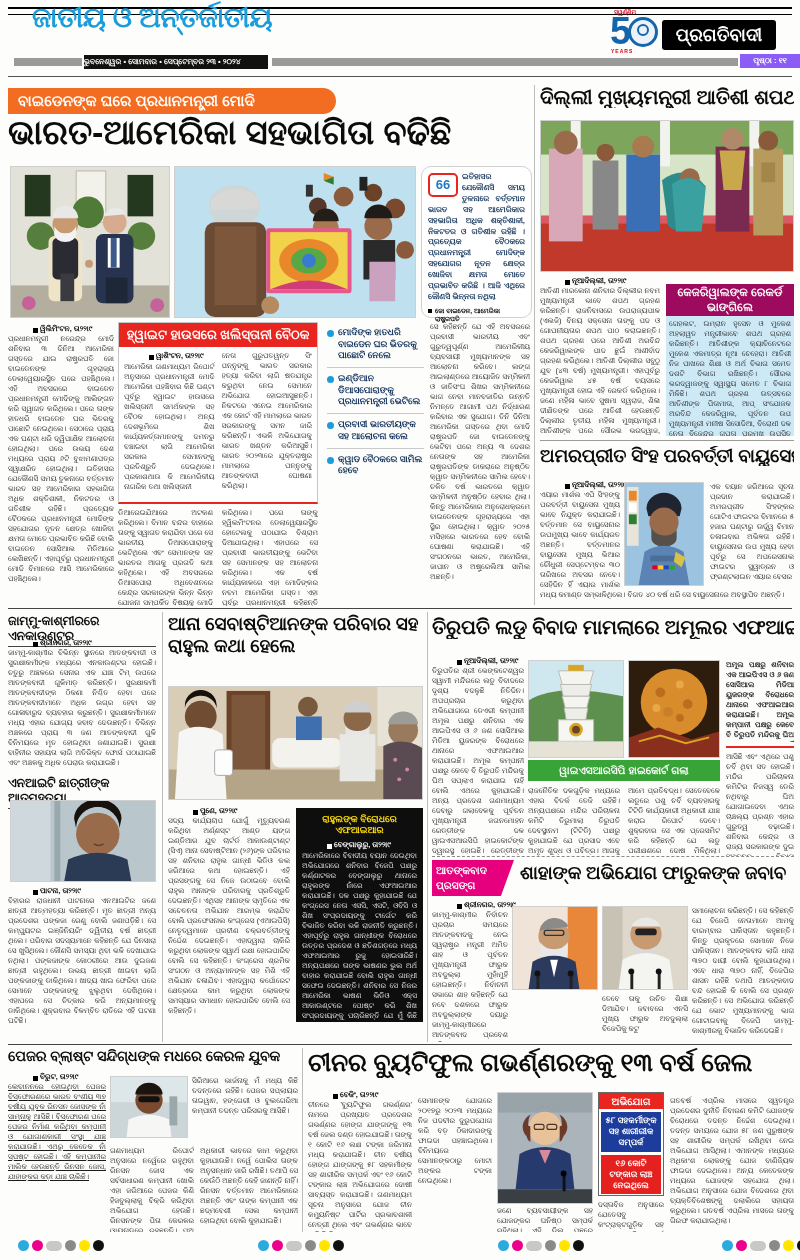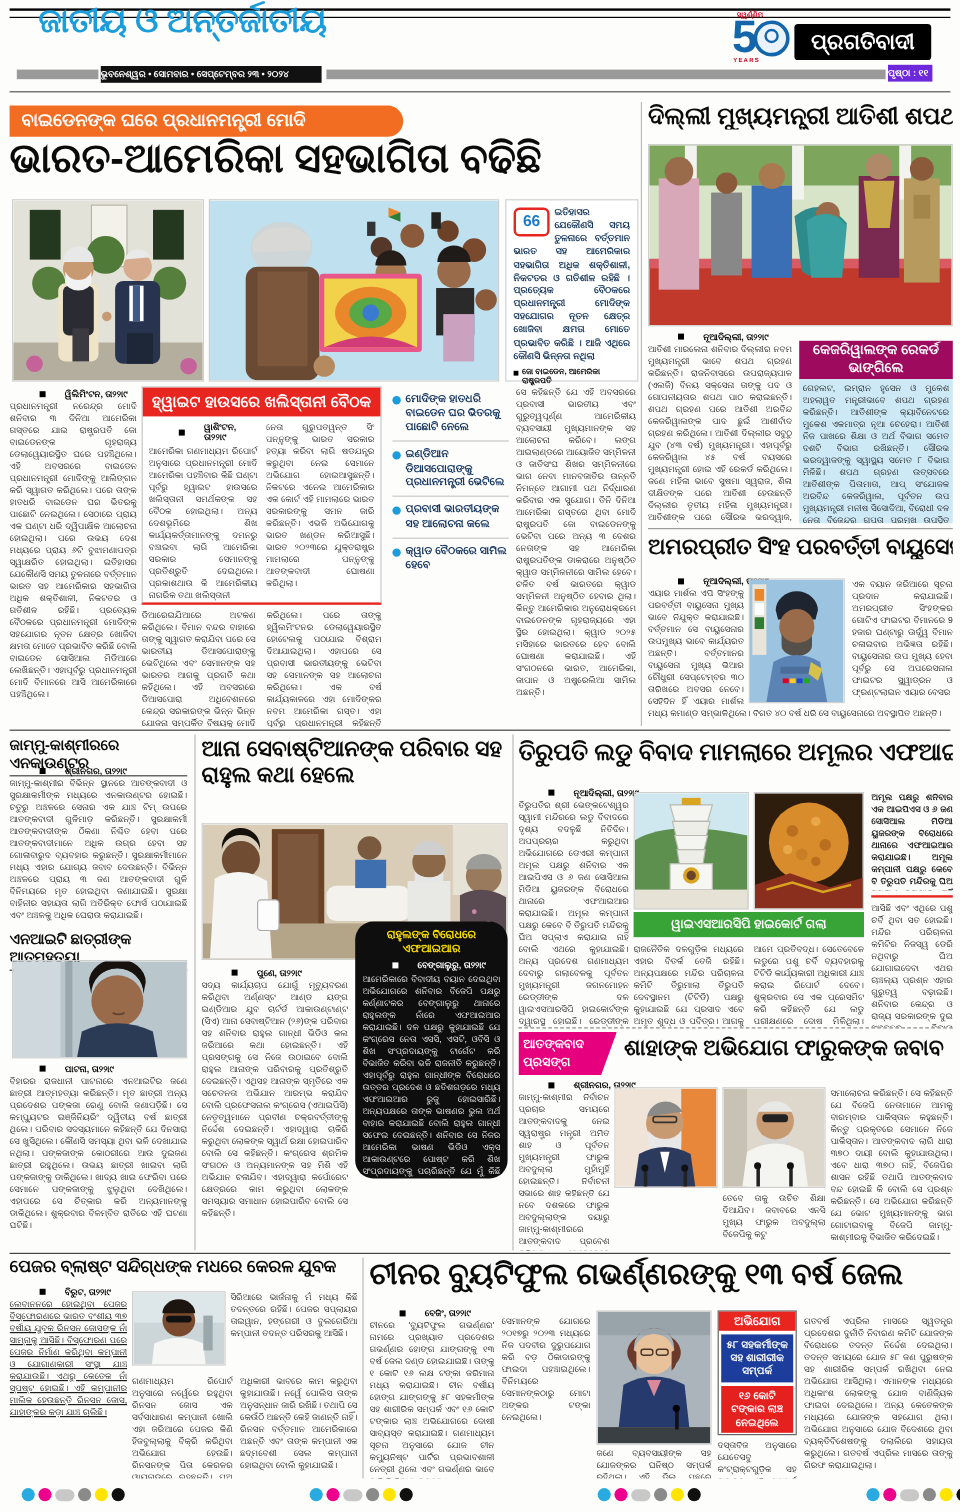--- a/index.html
+++ b/index.html
@@ -1,34 +1,34 @@
 <!DOCTYPE html>
 <html><head>
 <meta charset="utf-8">
 <style>
   html,body{margin:0;padding:0;background:#888;}
   #page{position:relative;width:800px;height:1260px;background:#fdfdfb;margin:0 auto;
         font-family:"Liberation Sans","DejaVu Sans",sans-serif;overflow:hidden;}
   .abs{position:absolute;}
   .hl{font-weight:bold;color:#0b0b0b;letter-spacing:-0.2px;}
   .bt{font-size:7.3px;line-height:1.37;text-align:justify;color:#1c1c1c;}
-  .byl{display:flex;align-items:center;gap:16px;font-size:7.4px;font-weight:bold;color:#000;padding-left:25px;}
+  .byl{display:flex;align-items:flex-end;gap:2px;font-size:7.4px;font-weight:bold;color:#000;padding-left:25px;}
   .byl .sq{width:5px;height:5px;background:#000;flex:0 0 auto;}
   .vr{position:absolute;width:1px;background:#bcbcbc;}
   .hrule{position:absolute;height:1px;background:#9a9a9a;}
   .photo{position:absolute;overflow:hidden;border:1px solid #cfcfcf;box-sizing:border-box;}
   .photo svg{display:block;width:100%;height:100%;}
   .kicker{background:#f26d21;color:#fff;font-weight:bold;font-size:15px;line-height:26px;
           padding-left:10px;border-radius:0 13px 13px 0;}
   .redbar{background:#e8251f;color:#fff;font-weight:bold;text-align:center;}
   .bullet-item{display:flex;gap:4px;padding:5px 0;border-bottom:1px solid #c9c9c9;}
   .bullet-item:last-child{border-bottom:none;}
   .bullet-dot{width:7px;height:7px;border-radius:50%;background:#1b9cdb;margin-top:3px;flex:0 0 auto;}
   .bullet-txt{font-size:9px;font-weight:bold;color:#13335f;line-height:1.3;text-align:left;}
-  .quotebox{border:1px solid #d2d2d2;border-radius:0;background:#fff;padding:5px 6px;box-sizing:border-box;}
+  .quotebox{border:1px solid #d2d2d2;border-radius:10px;background:#fff;padding:5px 6px;box-sizing:border-box;}
   .qtext{font-size:7.8px;font-weight:bold;color:#14365c;line-height:1.4;text-align:justify;}
   .qattr{display:flex;gap:3px;font-size:6.6px;font-weight:bold;color:#000;margin-top:4px;}
   .qattr .sq{width:4px;height:4px;background:#000;margin-top:2px;}
   .blackbox{background:#0e0e0e;color:#fff;padding:6px;box-sizing:border-box;}
   .blackbox .ttl{color:#ffe000;font-size:9.3px;font-weight:bold;text-align:center;margin-bottom:4px;}
   .blackbox .byl{color:#fff;}
   .blackbox .byl .sq{background:#fff;}
   .blackbox .bt{color:#f2f2f2;}
   .greenbar{background:#38a437;color:#fff;font-weight:bold;font-size:10.5px;text-align:center;line-height:21px;}
   .regmarks{position:absolute;display:flex;gap:3px;align-items:center;}
@@ -51,21 +51,21 @@
   <div class="abs" style="left:272px;top:58px;width:466px;height:8px;background:#9a9a9a;"></div>
   <div class="abs" style="left:614px;top:9px;font-size:6px;color:#d0021b;font-weight:bold;">ସ୍ୱର୍ଣ୍ଣିମ</div>
   <div class="abs" style="left:610px;top:12px;font-size:38px;font-weight:bold;color:#1565ab;line-height:1;">5</div>
   <div class="abs" style="left:611px;top:48px;font-size:5px;color:#d0021b;font-weight:bold;letter-spacing:1px;">YEARS</div>
   <div class="abs" style="left:628px;top:17px;width:30px;height:30px;border:3px solid #1565ab;border-radius:50%;background:#eaf3fb;box-sizing:border-box;">
     <div style="width:12px;height:12px;border:2px solid #1565ab;border-radius:50%;margin:4px auto;box-sizing:border-box;"></div>
   </div>
   <div class="abs" style="left:662px;top:20px;width:114px;height:30px;background:#000;border-radius:3px;color:#fff;text-align:center;">
     <span style="font-size:18px;font-weight:bold;line-height:30px;">ପ୍ରଗତିବାଦୀ</span>
   </div>
-  <div class="abs" style="left:740px;top:54px;width:37px;height:14px;background:#6d28d9;color:#fff;font-size:7.8px;font-weight:bold;line-height:14px;">
+  <div class="abs" style="left:740px;top:54px;width:60px;height:14px;background:#8b5cf6;color:#fff;font-size:7.8px;font-weight:bold;text-align:center;line-height:14px;">
     <span>ପୃଷ୍ଠା : ୧୧</span>
   </div>
   <div class="hrule" style="left:8px;top:76px;width:784px;background:#555;"></div>
 
   <div class="abs kicker" style="left:8px;top:88px;width:318px;height:26px;">
     <span>ବାଇଡେନଙ୍କ ଘରେ ପ୍ରଧାନମନ୍ତ୍ରୀ ମୋଦି</span>
   </div>
   <div class="abs hl" style="left:8px;top:114px;width:524px;font-size:34px;line-height:1.1;white-space:nowrap;overflow:hidden;">ଭାରତ-ଆମେରିକା ସହଭାଗିତା ବଢିଛି</div>
 
   <div class="photo" style="left:10px;top:166px;width:160px;height:152px;">
@@ -245,21 +245,21 @@
       <path d="M27 46 a15 13 0 0 0 26 2 l0 8 a13 9 0 0 1 -26 0 z" fill="#55504a"></path>
       <path d="M20 70 q20 -12 40 0 l6 34 l-52 0 z" fill="#5b84b5"></path>
       <rect x="26" y="74" width="28" height="6" fill="#4a6e99"></rect>
       <rect x="28" y="84" width="5" height="4" fill="#d02"></rect>
         <rect x="34" y="84" width="5" height="4" fill="#fc2"></rect>
         <rect x="40" y="84" width="5" height="4" fill="#24c"></rect>
         <rect x="46" y="84" width="5" height="4" fill="#2a2"></rect>
       <path d="M52 70 l10 6 l-4 10 l-8 -6 z" fill="#d8c14a"></path>
     </svg>
   </div>
-  <div class="abs bt" style="left:710px;top:482px;width:84px;height:106px;overflow:hidden;">ଏକ ବୟାନ ଜରିଆରେ ସୂଚନା ପ୍ରଦାନ କରାଯାଇଛି। ଅମରପ୍ରୀତ ସିଂହଙ୍କର ଗୋଟିଏ ଫାଇଟର ବିମାନରେ 9 ହଜାର ଘଣ୍ଟାରୁ ଊର୍ଦ୍ଧ୍ୱ ବିମାନ ଚଳାଇବାର ଅଭିଜ୍ଞତା ରହିଛି। ବାୟୁସେନାର ଉପ ମୁଖ୍ୟ ହେବା ପୂର୍ବରୁ ସେ ଅପରେସନାଲ ଫାଇଟର ସ୍କ୍ୱାଡ୍ରନ ଓ ଫ୍ରଣ୍ଟଲାଇନ ଏୟାର ବେସର</div>
+  <div class="abs bt" style="left:710px;top:482px;width:84px;height:106px;overflow:hidden;">ଏକ ବୟାନ ଜରିଆରେ ସୂଚନା ପ୍ରଦାନ କରାଯାଇଛି। ଅମରପ୍ରୀତ ସିଂହଙ୍କର ଗୋଟିଏ ଫାଇଟର ବିମାନରେ ୫ ହଜାର ଘଣ୍ଟାରୁ ଊର୍ଦ୍ଧ୍ୱ ବିମାନ ଚଳାଇବାର ଅଭିଜ୍ଞତା ରହିଛି। ବାୟୁସେନାର ଉପ ମୁଖ୍ୟ ହେବା ପୂର୍ବରୁ ସେ ଅପରେସନାଲ ଫାଇଟର ସ୍କ୍ୱାଡ୍ରନ ଓ ଫ୍ରଣ୍ଟଲାଇନ ଏୟାର ବେସର</div>
   <div class="abs bt" style="left:540px;top:590px;width:254px;height:16px;overflow:hidden;">ମଧ୍ୟ କମାଣ୍ଡ ସମ୍ଭାଳିଥିଲେ। ବିଗତ ୪୦ ବର୍ଷ ଧରି ସେ ବାୟୁସେନାରେ ଅବସ୍ଥାପିତ ଅଛନ୍ତି।</div>
 
   <div class="hrule" style="left:8px;top:608px;width:784px;background:#444;"></div>
 
   <div class="abs hl u" style="left:8px;top:614px;width:148px;font-size:12.5px;">ଜାମ୍ମୁ-କାଶ୍ମୀରରେ ଏନକାଉଣ୍ଟର</div>
   <div class="abs byl" style="left:8px;top:638px;width:148px;">
       <span class="sq"></span>
       <span>ଶ୍ରୀନଗର, ତା୨୨ା୯</span>
     </div>
   <div class="abs bt" style="left:8px;top:648px;width:148px;height:124px;overflow:hidden;">ଜାମ୍ମୁ-କାଶ୍ମୀର ବିଭିନ୍ନ ସ୍ଥାନରେ ଆତଙ୍କବାଦୀ ଓ ସୁରକ୍ଷାକର୍ମୀଙ୍କ ମଧ୍ୟରେ ଏନକାଉଣ୍ଟର ହୋଇଛି। ଚତୁରୁ ଅଞ୍ଚଳରେ ସେନାର ଏକ ଯାଞ୍ଚ ଟିମ୍ ଉପରେ ଆତଙ୍କବାଦୀ ଗୁଳିମାଡ଼ କରିଛନ୍ତି। ସୁରକ୍ଷାକର୍ମୀ ଆତଙ୍କବାଦୀଙ୍କ ଠିକଣା ନିଶ୍ଚିତ ହେବା ପରେ ଆତଙ୍କବାଦୀମାନେ ଅଧିକ ଉଗ୍ର ହେବା ସହ ଗୋଳାବାରୁଦ ବ୍ୟବହାର କରୁଛନ୍ତି। ସୁରକ୍ଷାକର୍ମୀମାନେ ମଧ୍ୟ ଏହାର ଯୋଗ୍ୟ ଜବାବ ଦେଉଛନ୍ତି। ବିଭିନ୍ନ ଅଞ୍ଚଳରେ ପ୍ରାୟ ୩ ଜଣ ଆତଙ୍କବାଦୀ ଗୁଳି ବିନିମୟରେ ମୃତ ହୋଇଥିବା ଜଣାଯାଇଛି। ସୁରକ୍ଷା ବାହିନୀର ସହାୟତା ଲାଗି ଅତିରିକ୍ତ ଫୋର୍ସ ପଠାଯାଇଛି ଏବଂ ଅଞ୍ଚଳକୁ ଅଧିକ ଘେରାଉ କରାଯାଇଛି।</div>
@@ -310,21 +310,21 @@
         <circle cx="232" cy="94" r="2" fill="#c8a"></circle>
       <circle cx="140" cy="20" r="10" fill="#7a5a3e"></circle>
         <rect x="128" y="30" width="26" height="24" fill="#3f6fae"></rect>
     </svg>
   </div>
   <div class="abs byl" style="left:168px;top:806px;width:122px;">
       <span class="sq"></span>
       <span>ପୁଣେ, ତା୨୨ା୯</span>
     </div>
   <div class="abs bt" style="left:168px;top:816px;width:122px;height:226px;overflow:hidden;">ସଦ୍ୟ କାର୍ଯ୍ୟଚାପ ଯୋଗୁଁ ମୃତ୍ୟୁବରଣ କରିଥିବା ଅର୍ଣ୍ଣସ୍ଟ ଆଣ୍ଡ ୟଙ୍ଗ ଇଣ୍ଡିଆର ଯୁବ ଚାର୍ଟର୍ଡ ଆକାଉଣ୍ଟାଣ୍ଟ (ସିଏ) ଆନା ସେବାଷ୍ଟିଆନ (୨୬)ଙ୍କ ପରିବାର ସହ ଶନିବାର ରାହୁଲ ଗାନ୍ଧୀ ଭିଡିଓ କଲ ଜରିଆରେ କଥା ହୋଇଛନ୍ତି। ଏହି ପ୍ରସଙ୍ଗକୁ ସେ ନିଜେ ଉଠାଇବେ ବୋଲି ରାହୁଲ ଆନାଙ୍କ ପରିବାରକୁ ପ୍ରତିଶ୍ରୁତି ଦେଇଛନ୍ତି। ଏଥିସହ ଆନାଙ୍କ ସ୍ମୃତିରେ ଏକ ସଚେତନତା ଅଭିଯାନ ଆରମ୍ଭ କରାଯିବ ବୋଲି ପ୍ରଫେସନାଲ କଂଗ୍ରେସ (ଏଆଇପିସି) ନେତୃତ୍ୱମାନେ ପ୍ରବୀଣ ଚକ୍ରବର୍ତ୍ତୀଙ୍କୁ ନିର୍ଦ୍ଦେଶ ଦେଇଛନ୍ତି। ଏହାଦ୍ୱାରା ଚାକିରି କରୁଥିବା ଲୋକଙ୍କ ସ୍ୱାର୍ଥ ରକ୍ଷା ହୋଇପାରିବ ବୋଲି ସେ କହିଛନ୍ତି। କଂଗ୍ରେସ ଶ୍ରମିକ ସଂଗଠନ ଓ ଅନ୍ୟମାନଙ୍କ ସହ ମିଶି ଏହି ଅଭିଯାନ ଚଳାଯିବ। ଏହାଦ୍ୱାରା କର୍ପୋରେଟ କ୍ଷେତ୍ରରେ କାମ କରୁଥିବା ଲୋକଙ୍କ ସମସ୍ୟାର ସମାଧାନ ହୋଇପାରିବ ବୋଲି ସେ କହିଛନ୍ତି।</div>
-  <div class="abs blackbox" style="left:296px;top:768px;width:127px;height:214px;border-radius:15px;">
+  <div class="abs blackbox" style="left:296px;top:808px;width:127px;height:214px;">
     <div class="ttl">ରାହୁଲଙ୍କ ବିରୋଧରେ ଏଫଆଇଆର</div>
     <div class="byl">
         <span class="sq"></span>
         <span>ବେଙ୍ଗାଲୁରୁ, ତା୨୨ା୯</span>
       </div>
     <div class="bt" style="height:172px;overflow:hidden;margin-top:2px;">ଆମେରିକାରେ ବିବାଦୀୟ ବୟାନ ଦେଇଥିବା ଅଭିଯୋଗରେ ଶନିବାର ବିଜେପି ପକ୍ଷରୁ କର୍ଣ୍ଣାଟକର ବେଙ୍ଗାଲୁରୁ ଥାନାରେ ରାହୁଲଙ୍କ ନାଁରେ ଏଫଆଇଆର କରାଯାଇଛି। ଦଳ ପକ୍ଷରୁ କୁହାଯାଇଛି ଯେ କଂଗ୍ରେସ ନେତା ଏସସି, ଏସଟି, ଓବିସି ଓ ଶିଖ ସଂପ୍ରଦାୟଙ୍କୁ ଟାର୍ଗେଟ କରି ବିଭାଜିତ କରିବା ଭଳି ରାଜନୀତି କରୁଛନ୍ତି। ଏହାପୂର୍ବରୁ ରାହୁଲ ଗାନ୍ଧୀଙ୍କ ବିରୋଧରେ ଉତ୍ତର ପ୍ରଦେଶ ଓ ଛତିଶଗଡ଼ରେ ମଧ୍ୟ ଏଫଆଇଆର ରୁଜୁ ହୋଇସାରିଛି। ଅନ୍ୟପକ୍ଷରେ ତାଙ୍କ ଭାଷଣର ଭୁଲ ଅର୍ଥ ବାହାର କରାଯାଇଛି ବୋଲି ରାହୁଲ ଗାନ୍ଧୀ ସଫେଇ ଦେଇଛନ୍ତି। ଶନିବାର ସେ ନିଜର ଆମେରିକା ଭାଷଣ ଭିଡିଓ ଏକ୍ସ ଆକାଉଣ୍ଟରେ ପୋଷ୍ଟ କରି ଶିଖ ସଂପ୍ରଦାୟଙ୍କୁ ପଚାରିଛନ୍ତି ଯେ ମୁଁ କିଛି ଭୁଲ କହିଛି କି?</div>
   </div>
 
   <div class="vr" style="left:427px;top:612px;height:430px;"></div>
 

